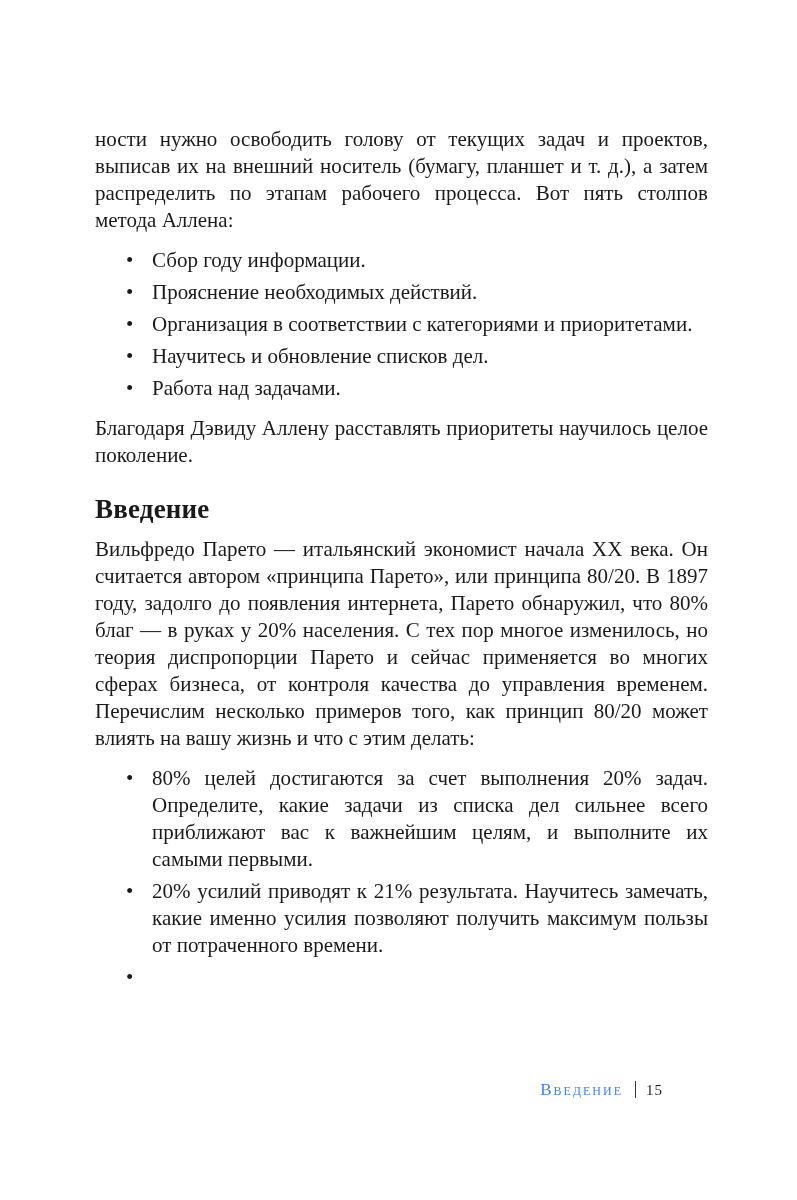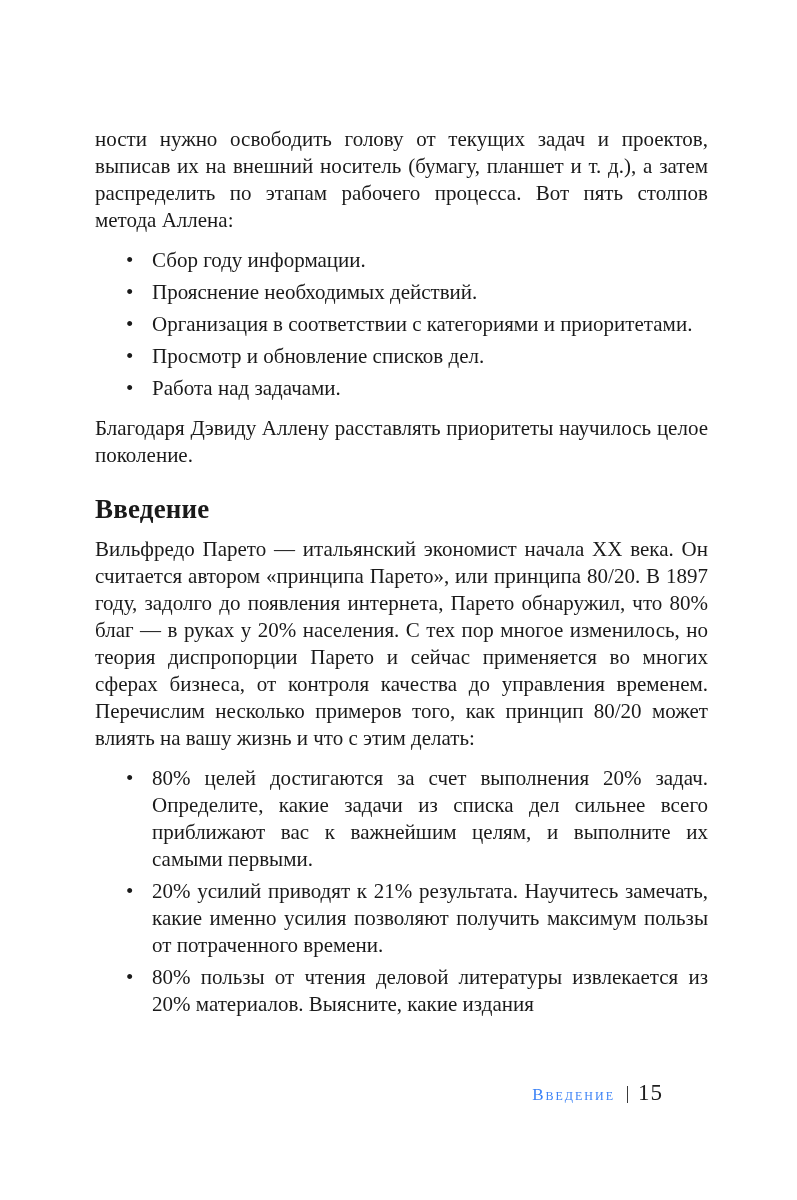--- a/index.html
+++ b/index.html
@@ -72,49 +72,49 @@
   }
   .footer-divider {
     display: inline-block;
     width: 1px;
     height: 17px;
     background: #3a3a3a;
     margin: 0 10px 0 12px;
     vertical-align: -3px;
   }
   .page-number {
-    font-size: 23px;
+    font-size: 15px;
     letter-spacing: 1px;
     color: #1e1e1e;
   }
 </style>
 </head>
 <body>
 
 <div class="page">
   <main class="text-block">
     <p class="body-para">ности нужно освободить голову от текущих задач и проектов, выписав их на внешний носитель (бумагу, планшет и т. д.), а затем распределить по этапам рабочего процесса. Вот пять столпов метода Аллена:</p>
 
     <ul class="bullet-list">
         <li><span class="bullet">•</span><span class="li-text">Сбор году информации.</span></li>
         <li><span class="bullet">•</span><span class="li-text">Прояснение необходимых действий.</span></li>
         <li><span class="bullet">•</span><span class="li-text">Организация в соответствии с категориями и приори­тетами.</span></li>
-        <li><span class="bullet">•</span><span class="li-text">Просмотр и обновление списков дел.</span></li>
+        <li><span class="bullet">•</span><span class="li-text">Научитесь и обновление списков дел.</span></li>
         <li><span class="bullet">•</span><span class="li-text">Работа над задачами.</span></li>
       </ul>
 
     <p class="body-para">Благодаря Дэвиду Аллену расставлять приоритеты научилось целое поколение.</p>
 
     <h2 class="section-heading">Введение</h2>
 
     <p class="body-para">Вильфредо Парето — итальянский экономист начала XX века. Он считается автором «принципа Парето», или принципа 80/20. В 1897 году, задолго до появления интернета, Парето обнаружил, что 80% благ — в руках у 20% населения. С тех пор многое изменилось, но теория диспропорции Парето и сейчас применяется во многих сферах бизнеса, от контроля качества до управления временем. Перечислим несколько примеров того, как принцип 80/20 может влиять на вашу жизнь и что с этим делать:</p>
 
     <ul class="bullet-list">
         <li><span class="bullet">•</span><span class="li-text">80% целей достигаются за счет выполнения 20% задач. Определите, какие задачи из списка дел сильнее всего приближают вас к важнейшим целям, и выполните их самыми первыми.</span></li>
         <li><span class="bullet">•</span><span class="li-text">20% усилий приводят к 21% результата. Научитесь замечать, какие именно усилия позволяют получить максимум пользы от потраченного времени.</span></li>
-        <li><span class="bullet">•</span><span class="li-text">80% пользы от чтения деловой литературы извлека­ется из 20% материалов. Выясните, какие издания</span></li>
+        <li><span class="bullet">•</span></li>
       </ul>
   </main>
 
   <footer class="page-footer">
     <span class="chapter-name">Введение</span><span class="footer-divider"></span><span class="page-number">15</span>
   </footer>
 </div>
 
 </body></html>

